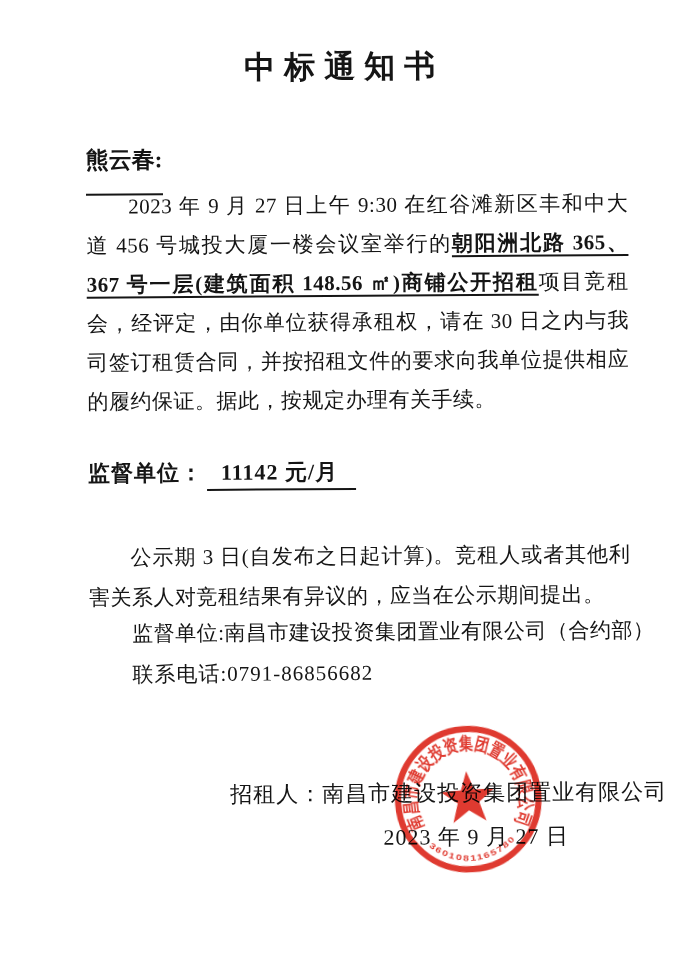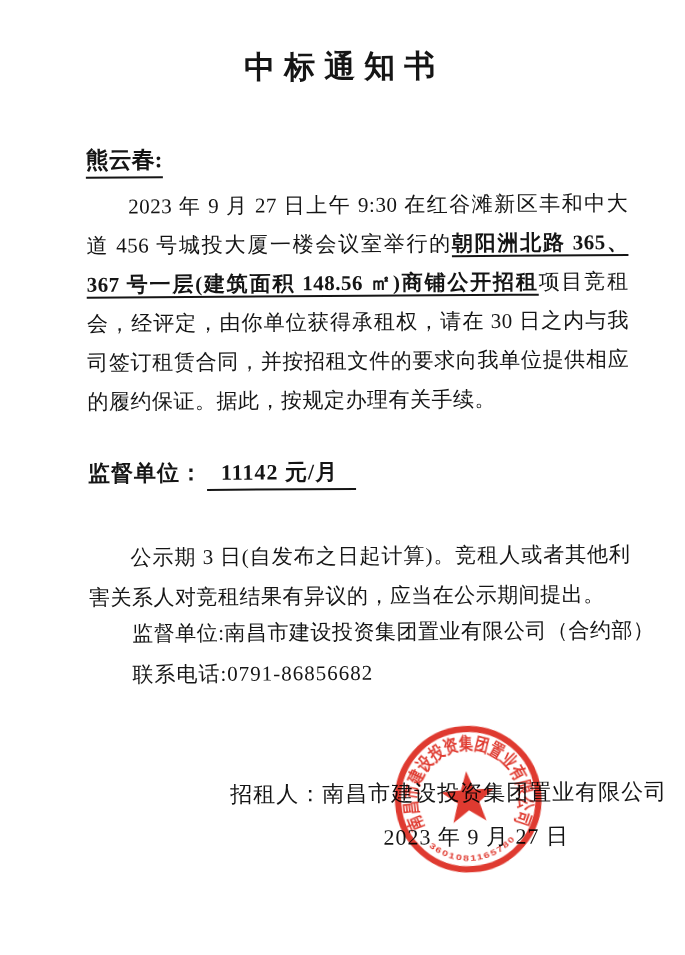--- a/index.html
+++ b/index.html
@@ -33,21 +33,21 @@
     letter-spacing: 9px;
     text-indent: 9px;
   }
   .addressee {
     position: absolute;
     top: 143px;
     left: 88px;
     font-size: 23px;
     font-weight: 700;
     border-bottom: 2px solid #151515;
-    padding-bottom: 1px;
+    padding-bottom: 18px;
   }
   .para {
     position: absolute;
     left: 88px;
     width: 542px;
     margin: 0;
     font-size: 21px;
     line-height: 39px;
     text-align: justify;
     text-indent: 2em;

